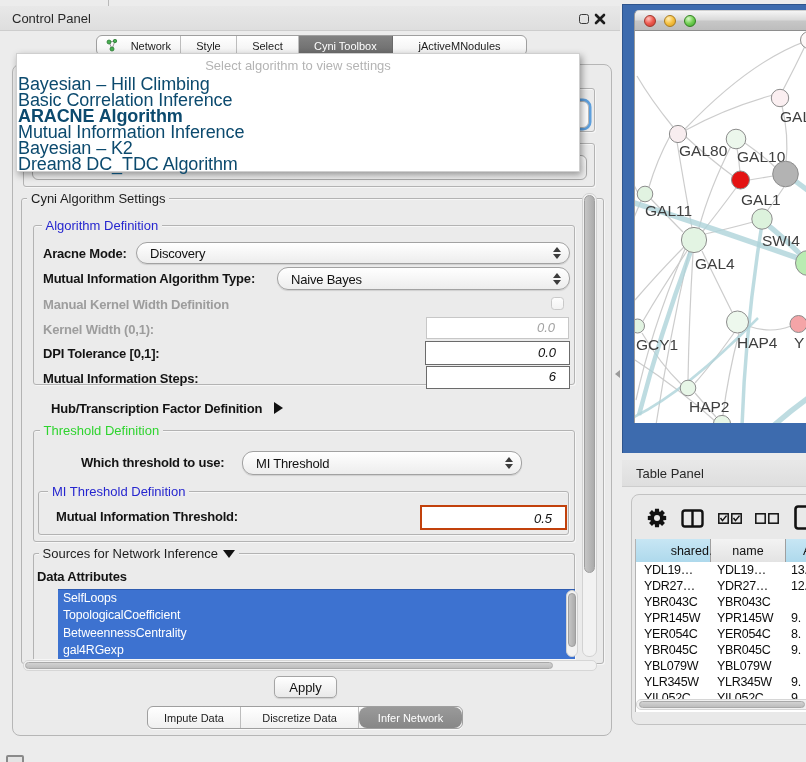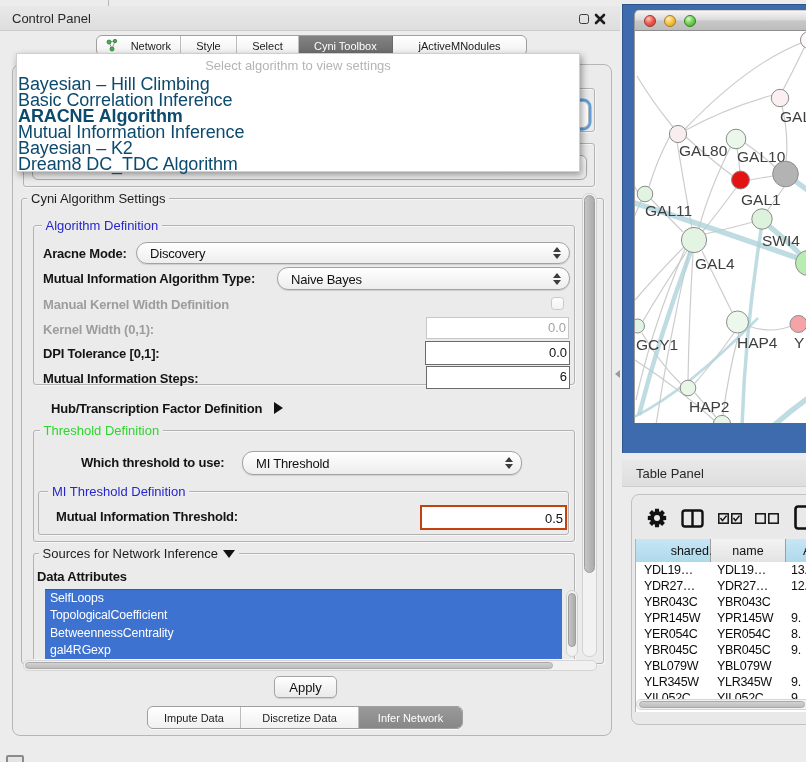--- a/index.html
+++ b/index.html
@@ -15,42 +15,42 @@
   .float-btn { left:579px; top:14px; width:10px; height:10px; border:1.6px solid #3a3a3a; border-radius:2.5px; background:transparent; }
   .close-btn { left:594px; top:13px; width:12px; height:12px; }
 
   
   .segbar { display:flex; border:1px solid #9f9f9f; border-radius:6px; overflow:hidden; background:linear-gradient(#ffffff,#f0f0f0); box-shadow:0 1px 0 rgba(255,255,255,.7); }
   .seg { display:flex; align-items:center; justify-content:center; font-size:11px; color:#1c1c1c; border-right:1px solid #bdbdbd; gap:13px; white-space:nowrap; }
   .seg:last-child { border-right:none; }
   .seg.sel { background:linear-gradient(#828282,#6a6a6a); color:#fff; border-right-color:#6a6a6a; }
   .tabbar-top { left:96px; top:35px; width:431px; height:21px; }
   .tabbar-bottom { left:147px; top:706px; width:316px; height:23px; }
-  .tabbar-bottom .seg.sel { background:linear-gradient(#9a9a9a,#878787); }
+  .tabbar-bottom .seg.sel { background:linear-gradient(#9a9a9a,#878787);border-radius:8px; }
 
   
   .panel-outer { left:12px; top:64px; width:600px; height:672px; border:1px solid #b6b6b6; border-radius:8px; background:#ebebeb; }
 
   
   .group { position:absolute; border:1px solid #b3b3b3; border-radius:3px; box-shadow:inset 0 1px 0 rgba(255,255,255,.6), 1px 1px 0 rgba(255,255,255,.55); }
   .gtitle { position:absolute; top:-8px; font-size:13px; background:#ebebeb; padding:0 4px; color:#1d1d1d; white-space:nowrap; }
   .t-blue { color:#2626cf; }
   .t-green { color:#2fd42f; }
 
   
   .combo { position:absolute; border:1px solid #a2a2a2; border-radius:11px; background:linear-gradient(#ffffff,#ededed); box-shadow:0 1px 1px rgba(0,0,0,.12); }
   .combo-text { position:absolute; left:13px; top:50%; transform:translateY(-50%); font-size:13px; letter-spacing:-0.2px; color:#111; }
   .combo-arrows { position:absolute; right:8px; top:50%; transform:translateY(-50%); width:8px; display:flex; flex-direction:column; align-items:center; }
   .arr-up { width:0; height:0; border-left:4px solid transparent; border-right:4px solid transparent; border-bottom:5px solid #3c3c3c; margin-bottom:2px; }
   .arr-dn { width:0; height:0; border-left:4px solid transparent; border-right:4px solid transparent; border-top:5px solid #3c3c3c; }
 
   
   .lbl { position:absolute; font-size:13px; font-weight:bold; letter-spacing:-0.2px; color:#141414; white-space:nowrap; }
   .lbl.dis { color:#9d9d9d; }
-  .field { position:absolute; background:#fff; font-size:13px; color:#111; text-align:right; padding-right:2px; }
+  .field { position:absolute; background:#fff; font-size:13px; color:#111; text-align:right; padding-right:13px;font-style:italic; }
   .field.dark { border:1.5px solid #6b6b6b; }
   .field.mid { border:2px solid #c2410c; }
   .field.dis { border:1px solid #c7c7c7; color:#a2a2a2; }
   .checkbox { position:absolute; width:13px; height:13px; border:1px solid #c9c9c9; border-radius:3.5px; background:linear-gradient(#fdfdfd,#f2f2f2); }
   .tri-right { display:inline-block; width:0; height:0; border-top:6.5px solid transparent; border-bottom:6.5px solid transparent; border-left:9px solid #111; }
   .tri-down { display:inline-block; width:0; height:0; border-left:6.5px solid transparent; border-right:6.5px solid transparent; border-top:9px solid #111; }
 
   
   .listbox { left:44px; top:588px; width:517px; height:70px; background:#3d72d0; overflow:hidden; border-top:1px solid #2f5cb0; }
   .list-item { height:17.4px; line-height:17.4px; font-size:12.3px; letter-spacing:-0.1px; color:#fff; padding-left:5px; white-space:nowrap; }
@@ -203,21 +203,21 @@
     <div class="lbl" style="left:43px; top:444px;">Mutual Information Threshold:</div>
     <div class="field mid" style="left:407px; top:440px; width:147px; height:25px; line-height:23px;">0.5</div>
 
     <div class="group" style="left:19.5px; top:488px; width:542px; height:106px; border-bottom:none; border-bottom-left-radius:0; border-bottom-right-radius:0;">
       <span class="gtitle" style="left:5px; display:flex; align-items:center; gap:5px;">
           <span>Sources for Network Inference</span>
           <span class="tri-down" style="border-left-width:6px;border-right-width:6px;border-top-width:8px;"></span>
         </span>
     </div>
     <div class="lbl" style="left:24px; top:504px;">Data Attributes</div>
-    <div class="abs listbox" style="left:32px; top:524px;" id="attr-list">
+    <div class="abs listbox" style="left:45px; top:524px;" id="attr-list">
         <div class="list-item">SelfLoops</div>
         <div class="list-item">TopologicalCoefficient</div>
         <div class="list-item">BetweennessCentrality</div>
         <div class="list-item">gal4RGexp</div>
       </div>
     <div class="sb-v" style="left:553px; top:525px; width:12px; height:67px;">
       <div class="thumb" style="top:2px; height:54px;"></div>
     </div>
 
     <div class="sb-v" style="left:569px; top:128px; width:15px; height:464px; border-radius:7px;">

